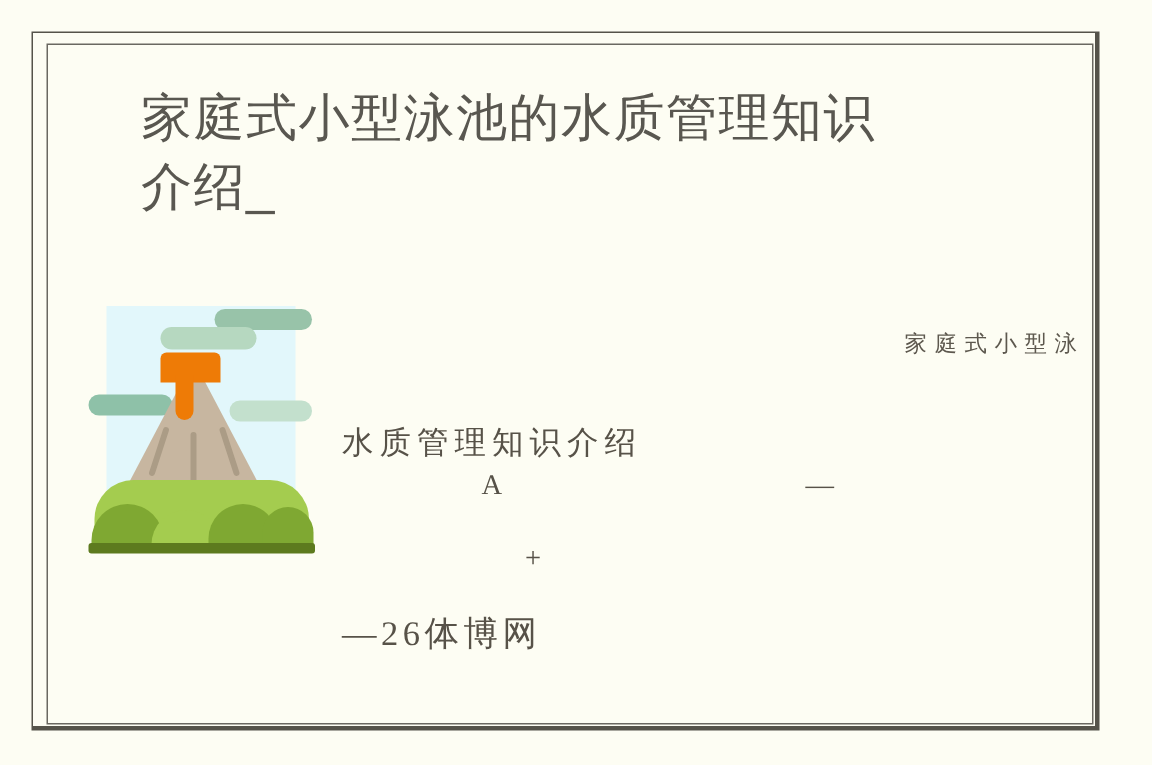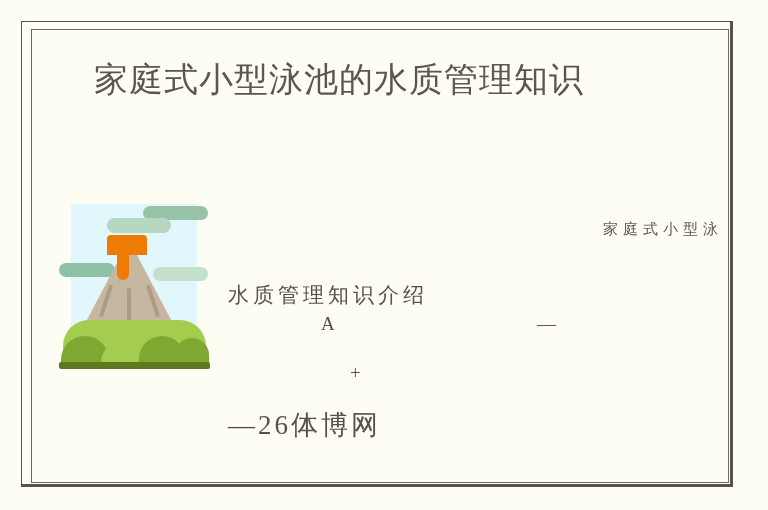--- a/index.html
+++ b/index.html
@@ -182,41 +182,42 @@
     font-size: 19px;
   }
   .hw-plus {
     left: 350px;
     top: 362px;
     font-size: 19px;
   }
   .hw-bottom {
     left: 228px;
     top: 407px;
-    font-size: 27px;
+    font-size: 23px;
     letter-spacing: 3px;
   }
   .hw-watermark {
     left: 603px;
     top: 220px;
     font-size: 15px;
     letter-spacing: 5px;
     color: #5d584e;
   }
 </style>
 </head>
 <body>
 
 <div class="page">
 
   <div class="frame-outer"></div>
   <div class="frame-inner"></div>
 
   <div class="title-block">
     <div class="title-line">家庭式小型泳池的水质管理知识</div>
+    <div class="title-line">介绍_</div>
   </div>
 
   <div class="illustration">
     <div class="sky"></div>
     <div class="cloud c1"></div>
     <div class="cloud c2"></div>
     <div class="cloud c3"></div>
     <div class="cloud c4"></div>
 
     <div class="mountain">

